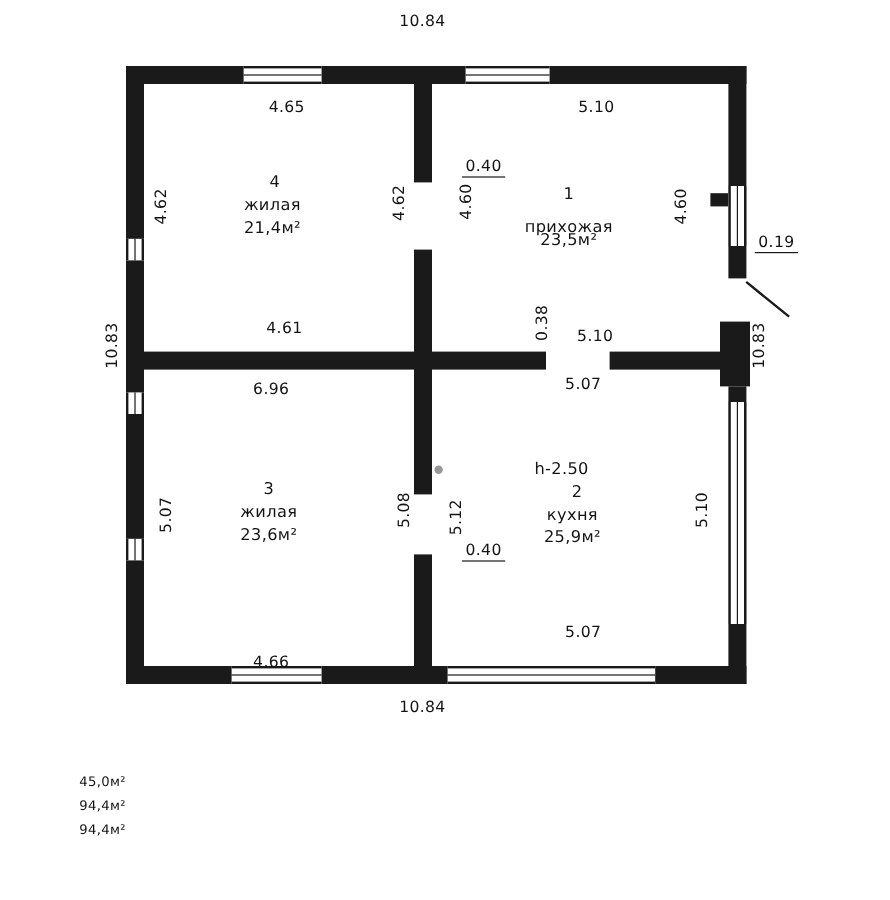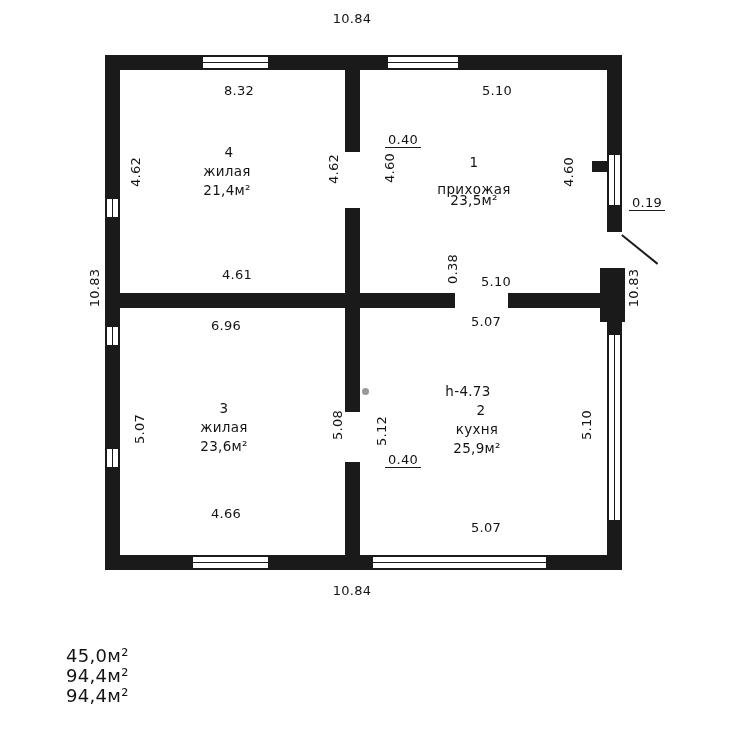--- a/index.html
+++ b/index.html
@@ -15,21 +15,21 @@
   .win-v { border-left:2px solid #1a1a1a; border-right:2px solid #1a1a1a; }
   .win-v::after { content:""; position:absolute; top:0; bottom:0; left:calc(50% - 1px); border-left:1.5px solid #1a1a1a; }
 
   .lbl { position:absolute; font-size:13px; white-space:nowrap; transform:translate(-50%,-50%); letter-spacing:.3px; }
   .lbl.v { transform:translate(-50%,-50%) rotate(-90deg); }
   .room-lbl { font-size:13.5px; }
 
   .dimline { position:absolute; height:1.3px; background:#1a1a1a; }
   .leader { position:absolute; height:1.5px; background:#1a1a1a; transform-origin:0 50%; }
 
-  .sum { position:absolute; font-size:18px; letter-spacing:.3px; }
+  .sum { position:absolute; font-size:11px; letter-spacing:.3px; }
   .speck { position:absolute; width:7px; height:7px; border-radius:50%; background:#989898; }
 </style>
 </head>
 <body>
 
 <div class="plan">
 
   <div class="wall" style="left:105px;top:55px;width:517px;height:15px"></div>
   <div class="wall" style="left:105px;top:555px;width:517px;height:15px"></div>
   <div class="wall" style="left:105px;top:55px;width:15px;height:515px"></div>
@@ -51,21 +51,21 @@
   <div class="win win-v" style="left:105px;top:327px;width:15px;height:18px"></div>
   <div class="win win-v" style="left:105px;top:449px;width:15px;height:18px"></div>
   <div class="win win-v" style="left:607px;top:155px;width:15px;height:50px"></div>
   <div class="win win-v" style="left:607px;top:335px;width:15px;height:185px"></div>
 
   <div class="leader" style="left:622px;top:234px;width:46px;transform:rotate(39deg)"></div>
 
   <div class="speck" style="left:362px;top:388px"></div>
 
   <div class="lbl" style="left:352px;top:18px">10.84</div>
-  <div class="lbl" style="left:239px;top:90px">8.32</div>
+  <div class="lbl" style="left:239px;top:90px">4.65</div>
   <div class="lbl" style="left:497px;top:90px">5.10</div>
 
   <div class="lbl" style="left:403px;top:139px">0.40</div>
   <div class="dimline" style="left:385px;top:147px;width:36px"></div>
 
   <div class="lbl v" style="left:135px;top:172px">4.62</div>
   <div class="lbl v" style="left:333px;top:169px">4.62</div>
   <div class="lbl v" style="left:389px;top:168px">4.60</div>
   <div class="lbl v" style="left:568px;top:172px">4.60</div>
 
@@ -82,37 +82,37 @@
   <div class="lbl" style="left:486px;top:321px">5.07</div>
 
   <div class="lbl v" style="left:139px;top:429px">5.07</div>
   <div class="lbl v" style="left:337px;top:425px">5.08</div>
   <div class="lbl v" style="left:381px;top:431px">5.12</div>
   <div class="lbl v" style="left:586px;top:425px">5.10</div>
 
   <div class="lbl" style="left:403px;top:459px">0.40</div>
   <div class="dimline" style="left:385px;top:467px;width:36px"></div>
 
-  <div class="lbl" style="left:226px;top:513px">4.66</div>
+  <div class="lbl" style="left:226px;top:552px">4.66</div>
   <div class="lbl" style="left:486px;top:527px">5.07</div>
   <div class="lbl" style="left:352px;top:590px">10.84</div>
 
   <div class="lbl room-lbl" style="left:229px;top:152px">4</div>
   <div class="lbl room-lbl" style="left:227px;top:171px">жилая</div>
   <div class="lbl room-lbl" style="left:227px;top:190px">21,4м²</div>
 
   <div class="lbl room-lbl" style="left:474px;top:162px">1</div>
   <div class="lbl room-lbl" style="left:474px;top:189px">прихожая</div>
   <div class="lbl room-lbl" style="left:474px;top:200px">23,5м²</div>
 
   <div class="lbl room-lbl" style="left:224px;top:408px">3</div>
   <div class="lbl room-lbl" style="left:224px;top:427px">жилая</div>
   <div class="lbl room-lbl" style="left:224px;top:446px">23,6м²</div>
 
-  <div class="lbl room-lbl" style="left:468px;top:391px">h-4.73</div>
+  <div class="lbl room-lbl" style="left:468px;top:391px">h-2.50</div>
   <div class="lbl room-lbl" style="left:481px;top:410px">2</div>
   <div class="lbl room-lbl" style="left:477px;top:429px">кухня</div>
   <div class="lbl room-lbl" style="left:477px;top:448px">25,9м²</div>
 
   <div class="sum" style="left:66px;top:645px">45,0м²</div>
   <div class="sum" style="left:66px;top:665px">94,4м²</div>
   <div class="sum" style="left:66px;top:685px">94,4м²</div>
 
 </div>
 

